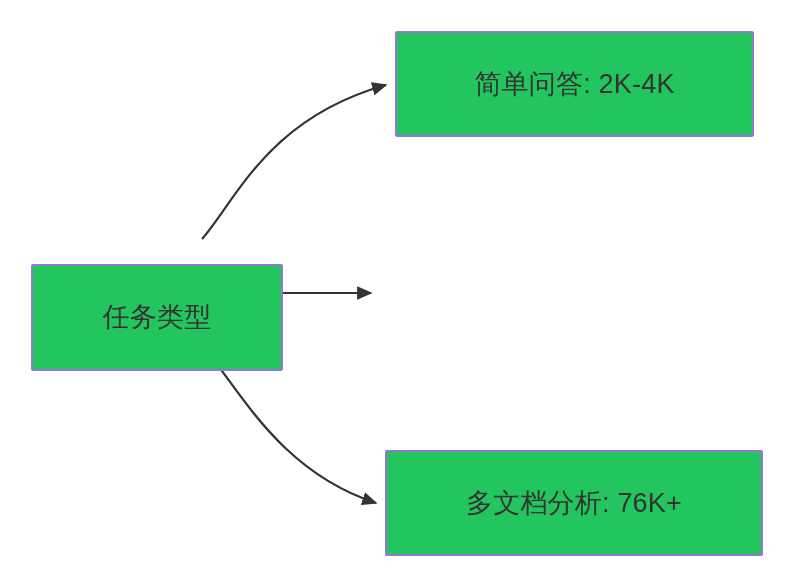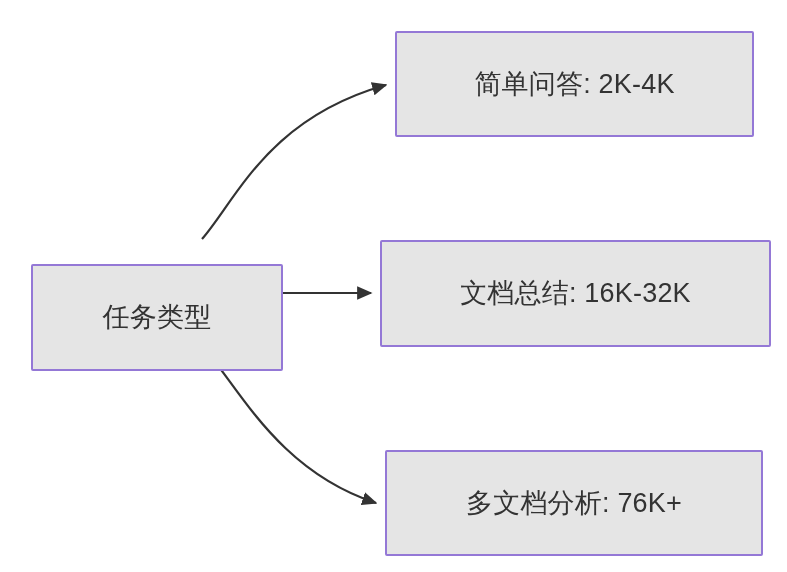--- a/index.html
+++ b/index.html
@@ -20,21 +20,21 @@
   #edge-layer {
     position: absolute;
     left: 0;
     top: 0;
     width: 787px;
     height: 572px;
   }
   .node {
     position: absolute;
     box-sizing: border-box;
-    background: #e5e5e5;
+    background: #22c55e;
     border: 2px solid #9478d6;
     border-radius: 2px;
     display: flex;
     align-items: center;
     justify-content: center;
     z-index: 2;
   }
   .node-label {
     color: #333333;
     font-size: 27px;
@@ -98,21 +98,18 @@
   </svg>
 
   <div class="node" id="node-root">
     <span class="node-label">任务类型</span>
   </div>
 
   <div class="node" id="node-simple-qa">
     <span class="node-label">简单问答: 2K-4K</span>
   </div>
 
-  <div class="node" id="node-doc-summary">
-    <span class="node-label">文档总结: 16K-32K</span>
-  </div>
 
   <div class="node" id="node-multidoc">
     <span class="node-label">多文档分析: 76K+</span>
   </div>
 
 </div>
 
 </body></html>

